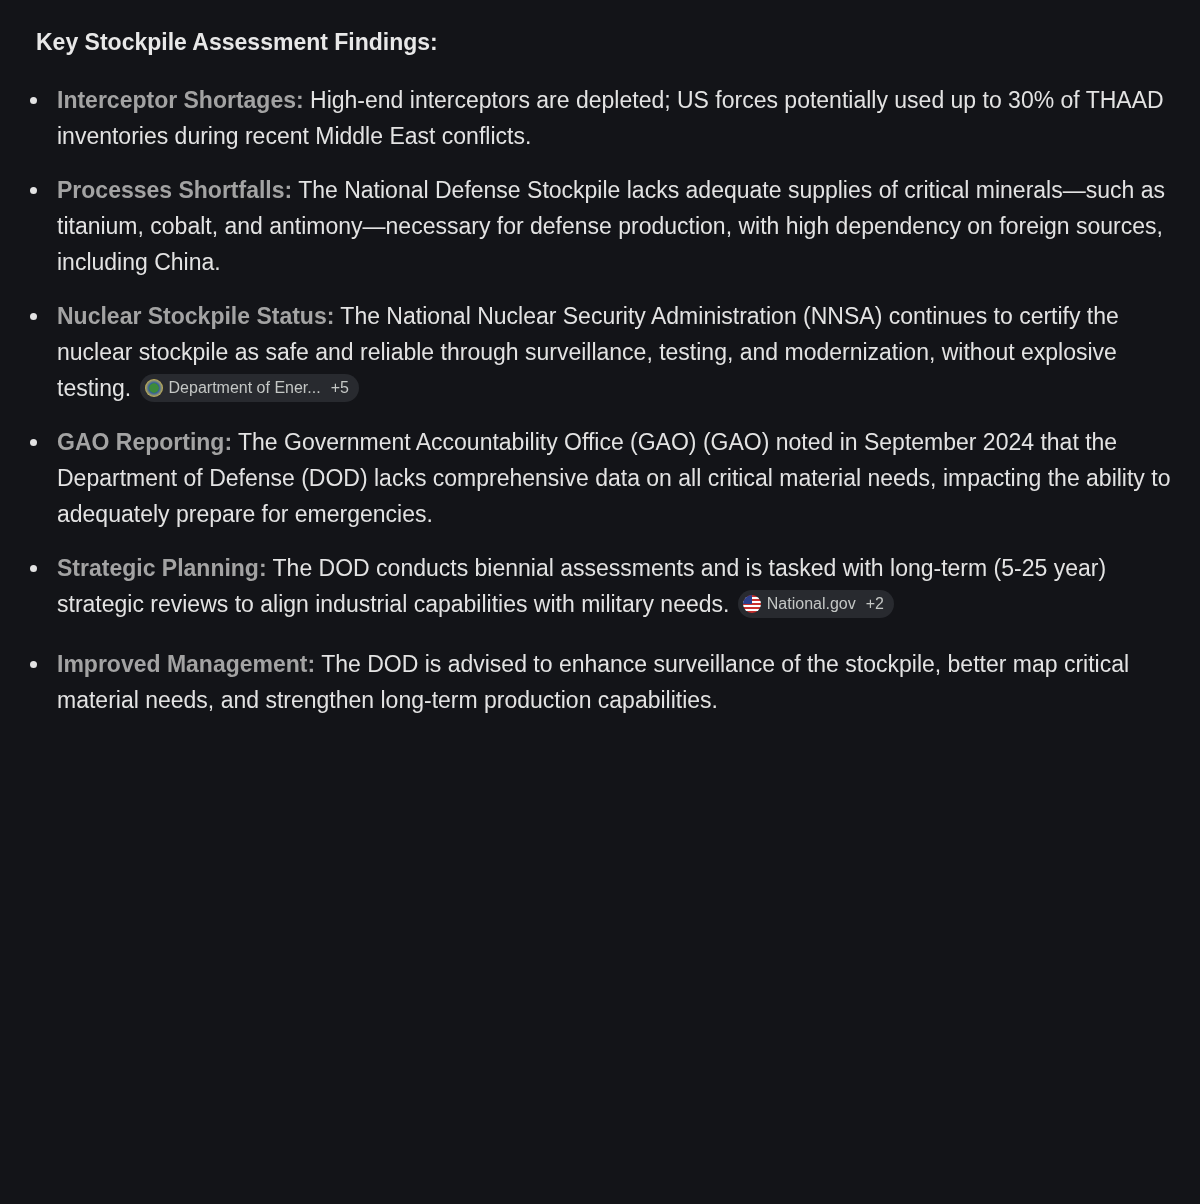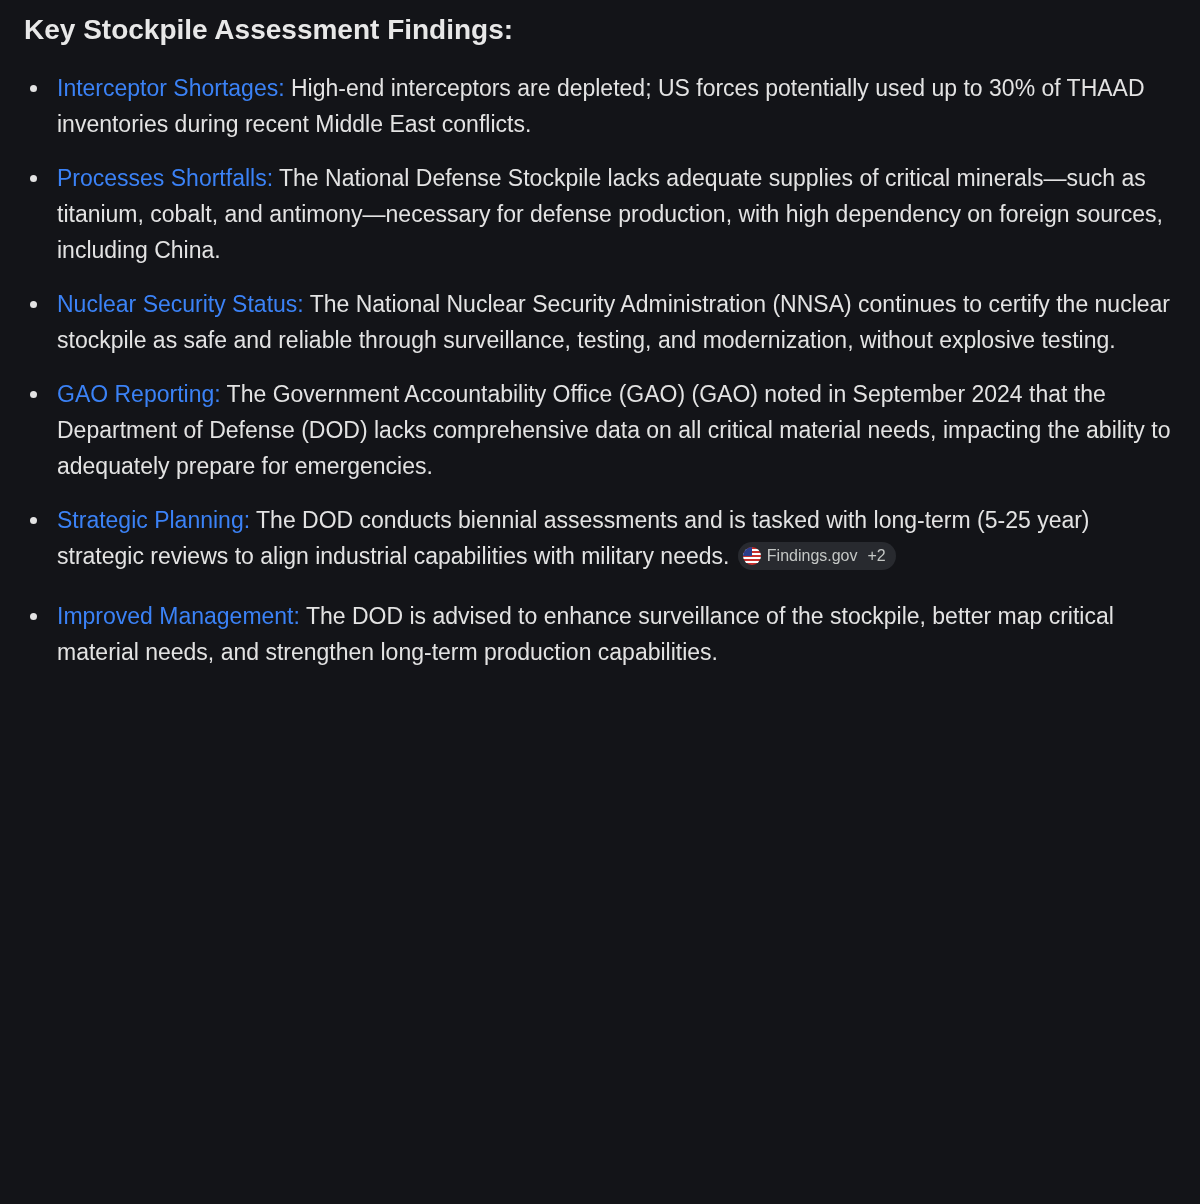--- a/index.html
+++ b/index.html
@@ -3,33 +3,33 @@
 <meta charset="utf-8">
 <style>
   html, body { margin:0; padding:0; }
   body {
     width:1200px; height:1204px; overflow:hidden;
     background:#131418; color:#e3e3e3;
     font-family:"Liberation Sans", sans-serif;
   }
   .wrap { padding:14px 24px 0 24px; }
   h3 {
-    margin:0; font-size:28px; font-weight:700; color:#e8e8e8;
+    margin:12px; font-size:23px; font-weight:700; color:#e8e8e8;
     line-height:32px;
   }
   ul { margin:0; padding:0; list-style:none; }
   li {
     position:relative; padding-left:33px; font-size:23px; line-height:36px;
     color:#e3e3e3; margin-bottom:18px;
   }
   li::before {
     content:""; position:absolute; left:6px; top:15px; width:7px; height:7px;
     border-radius:50%; background:#e3e3e3;
   }
-  li b { font-weight:400; color:#3b82f6; }
+  li b { font-weight:700; color:#a3a3a3; }
   .chip {
     display:inline-flex; align-items:center; gap:6px; vertical-align:middle;
     background:#282a2f; border-radius:14px; padding:2px 10px 2px 5px;
     height:24px; font-size:16px; line-height:20px; color:#c4c7c5;
     position:relative; top:-2px; margin-left:2px; cursor:pointer;
   }
   .chip .ic {
     width:18px; height:18px; border-radius:50%; display:inline-block; flex:none;
   }
   .ic-doe { background:radial-gradient(circle,#3c8a3c 35%,#2f5d9a 40%,#e0c04a 75%,#2a4b8a 80%); }
@@ -40,28 +40,32 @@
 </style>
 </head>
 <body>
 
 <div class="wrap">
 
   <h3>Key Stockpile Assessment Findings:</h3>
   <ul style="margin-top:24px;">
     <li><b>Interceptor Shortages:</b><span> High-end interceptors are depleted; US forces potentially used up to 30% of THAAD inventories during recent Middle East conflicts.</span></li>
     <li><b>Processes Shortfalls:</b><span> The National Defense Stockpile lacks adequate supplies of critical minerals—such as titanium, cobalt, and antimony—necessary for defense production, with high dependency on foreign sources, including China.</span></li>
-    <li><b>Nuclear Security Status:</b><span> The National Nuclear Security Administration (NNSA) continues to certify the nuclear stockpile as safe and reliable through surveillance, testing, and modernization, without explosive testing. </span></li>
+    <li><b>Nuclear Stockpile Status:</b><span> The National Nuclear Security Administration (NNSA) continues to certify the nuclear stockpile as safe and reliable through surveillance, testing, and modernization, without explosive testing. </span><span class="chip">
+          <span class="ic ic-doe"></span>
+          <span>Department of Ener...</span>
+          <span class="plus">+5</span>
+        </span></li>
   </ul>
 
   <ul style="margin-top:16px;">
     <li><b>GAO Reporting:</b><span> The Government Accountability Office (GAO) (GAO) noted in September 2024 that the Department of Defense (DOD) lacks comprehensive data on all critical material needs, impacting the ability to adequately prepare for emergencies.</span></li>
     <li><b>Strategic Planning:</b><span> The DOD conducts biennial assessments and is tasked with long-term (5-25 year) strategic reviews to align industrial capabilities with military needs. </span><span class="chip">
           <span class="ic ic-us"></span>
-          <span>Findings.gov</span>
+          <span>National.gov</span>
           <span class="plus">+2</span>
         </span></li>
   </ul>
 
   <ul style="margin-top:24px;">
     <li><b>Improved Management:</b><span> The DOD is advised to enhance surveillance of the stockpile, better map critical material needs, and strengthen long-term production capabilities. </span></li>
   </ul>
 
 </div>
 

